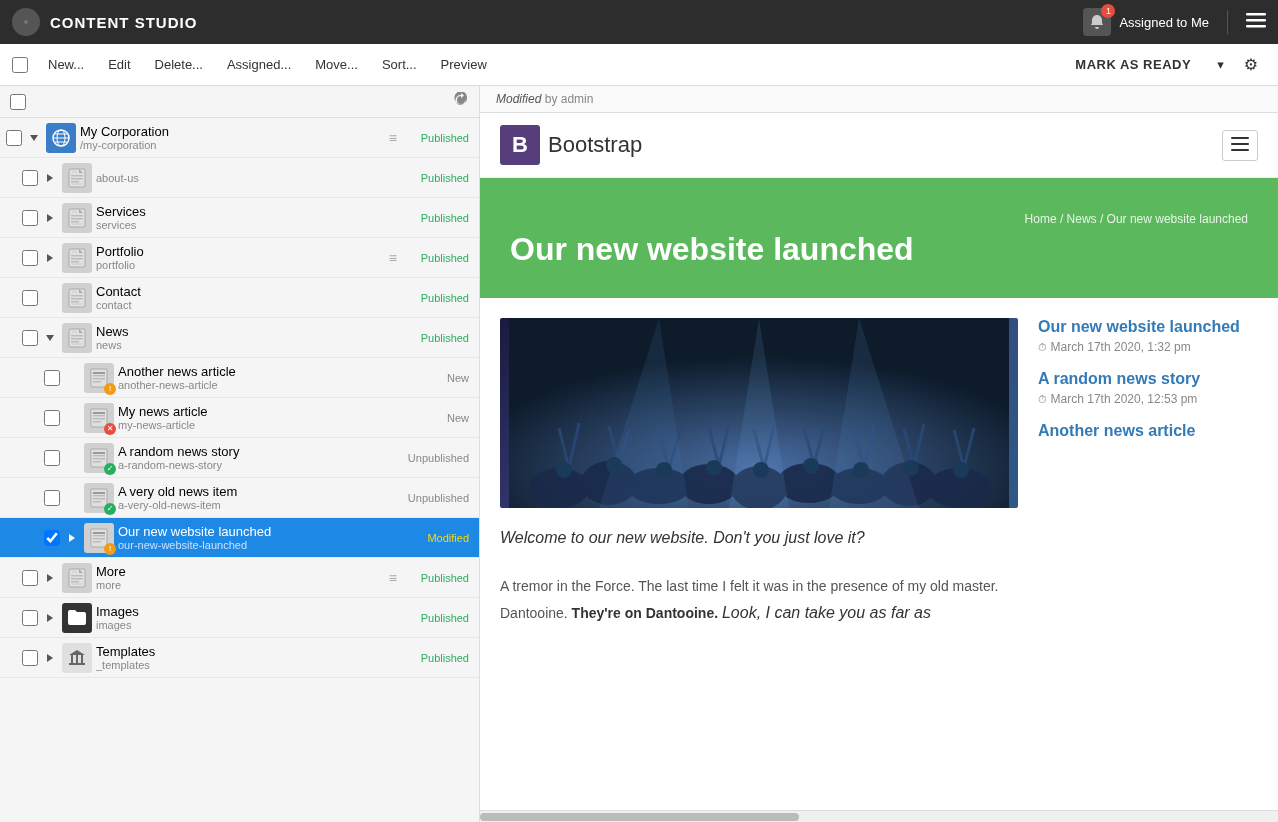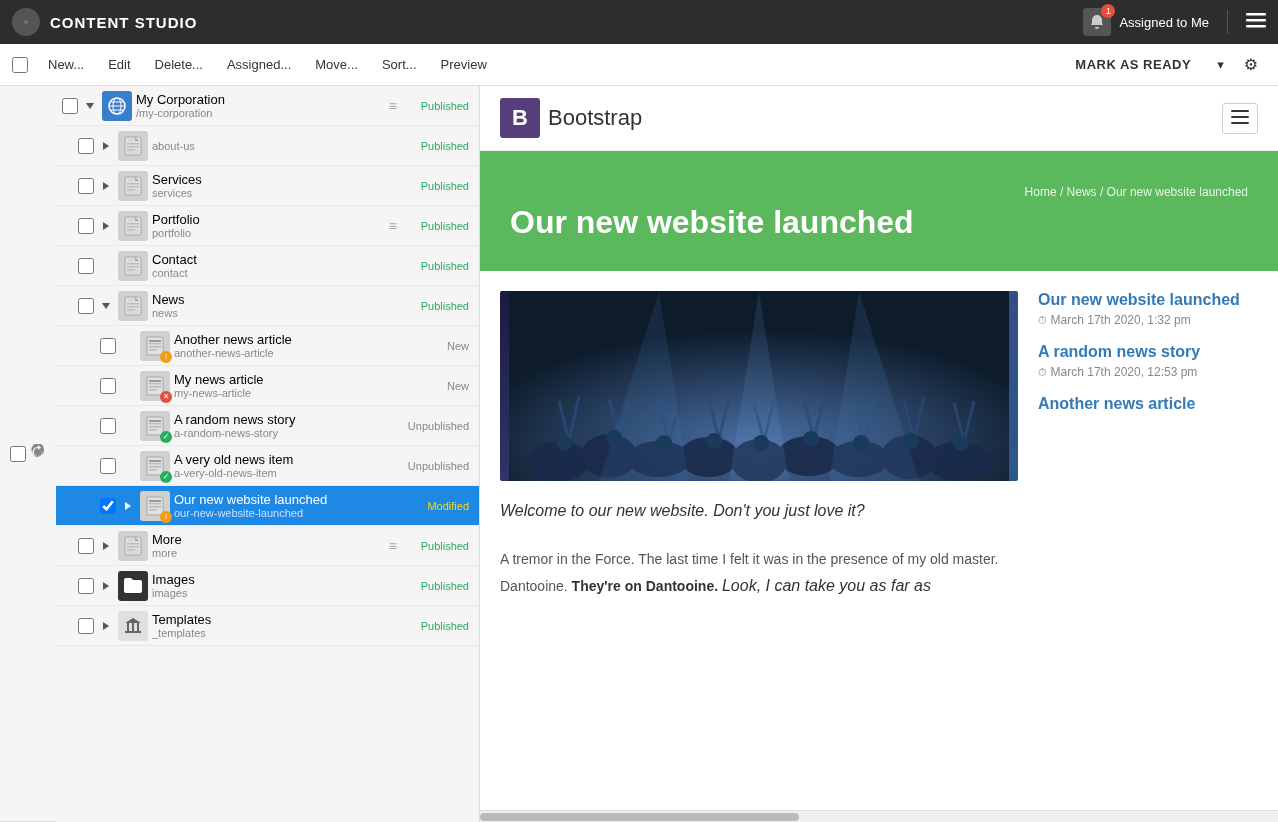--- a/index.html
+++ b/index.html
@@ -36,21 +36,21 @@
       background: none; border: none; cursor: pointer; padding: 6px 8px; font-size: 13px; color: #333;
     }
     .toolbar .gear-btn {
       background: none; border: none; cursor: pointer; padding: 6px 8px; font-size: 16px; color: #333;
     }
 
     
     .main-layout { display: flex; height: calc(822px - 44px - 42px); }
 
     
-    .left-panel { width: 480px; min-width: 480px; background: #f5f5f5; border-right: 1px solid #ddd; display: flex; flex-direction: row; overflow: hidden; }
+    .left-panel { width: 480px; min-width: 480px; background: #f5f5f5; border-right: 1px solid #ddd; display: flex; flex-direction: column; overflow: hidden; }
     .left-panel-header { display: flex; align-items: center; padding: 6px 10px; border-bottom: 1px solid #ddd; background: #f5f5f5; }
     .left-panel-header .refresh-icon { margin-left: auto; cursor: pointer; color: #888; }
 
     .tree-container { overflow-y: auto; flex: 1; }
     .tree-item { display: flex; align-items: center; padding: 0 6px; height: 40px; border-bottom: 1px solid #e8e8e8; position: relative; }
     .tree-item.selected { background: #1e88e5; color: #fff; }
     .tree-item.selected .item-path { color: #c8e0ff; }
     .tree-item.selected .status-badge { color: #ffd700; }
 
     .item-checkbox { width: 16px; height: 16px; margin-right: 4px; flex-shrink: 0; }
@@ -510,20 +510,24 @@
           <div class="item-text">
             <div class="item-name">Templates</div>
             <div class="item-path">_templates</div>
           </div>
           <div class="status-badge published">Published</div>
         </div>
       </div>
   </div>
 
   <div class="right-panel">
+    <div class="right-panel-header">
+      <em>Modified</em>
+      <span> <span>by admin</span></span>
+    </div>
     <div class="preview-content">
 
       <div class="bs-navbar">
         <div class="bs-brand">
           <div class="bs-brand-box">B</div>
           <span class="bs-brand-text">Bootstrap</span>
         </div>
         <div class="bs-hamburger">
           <svg width="18" height="14" viewBox="0 0 18 14" fill="#333">
               <rect width="18" height="2" rx="1"></rect>

